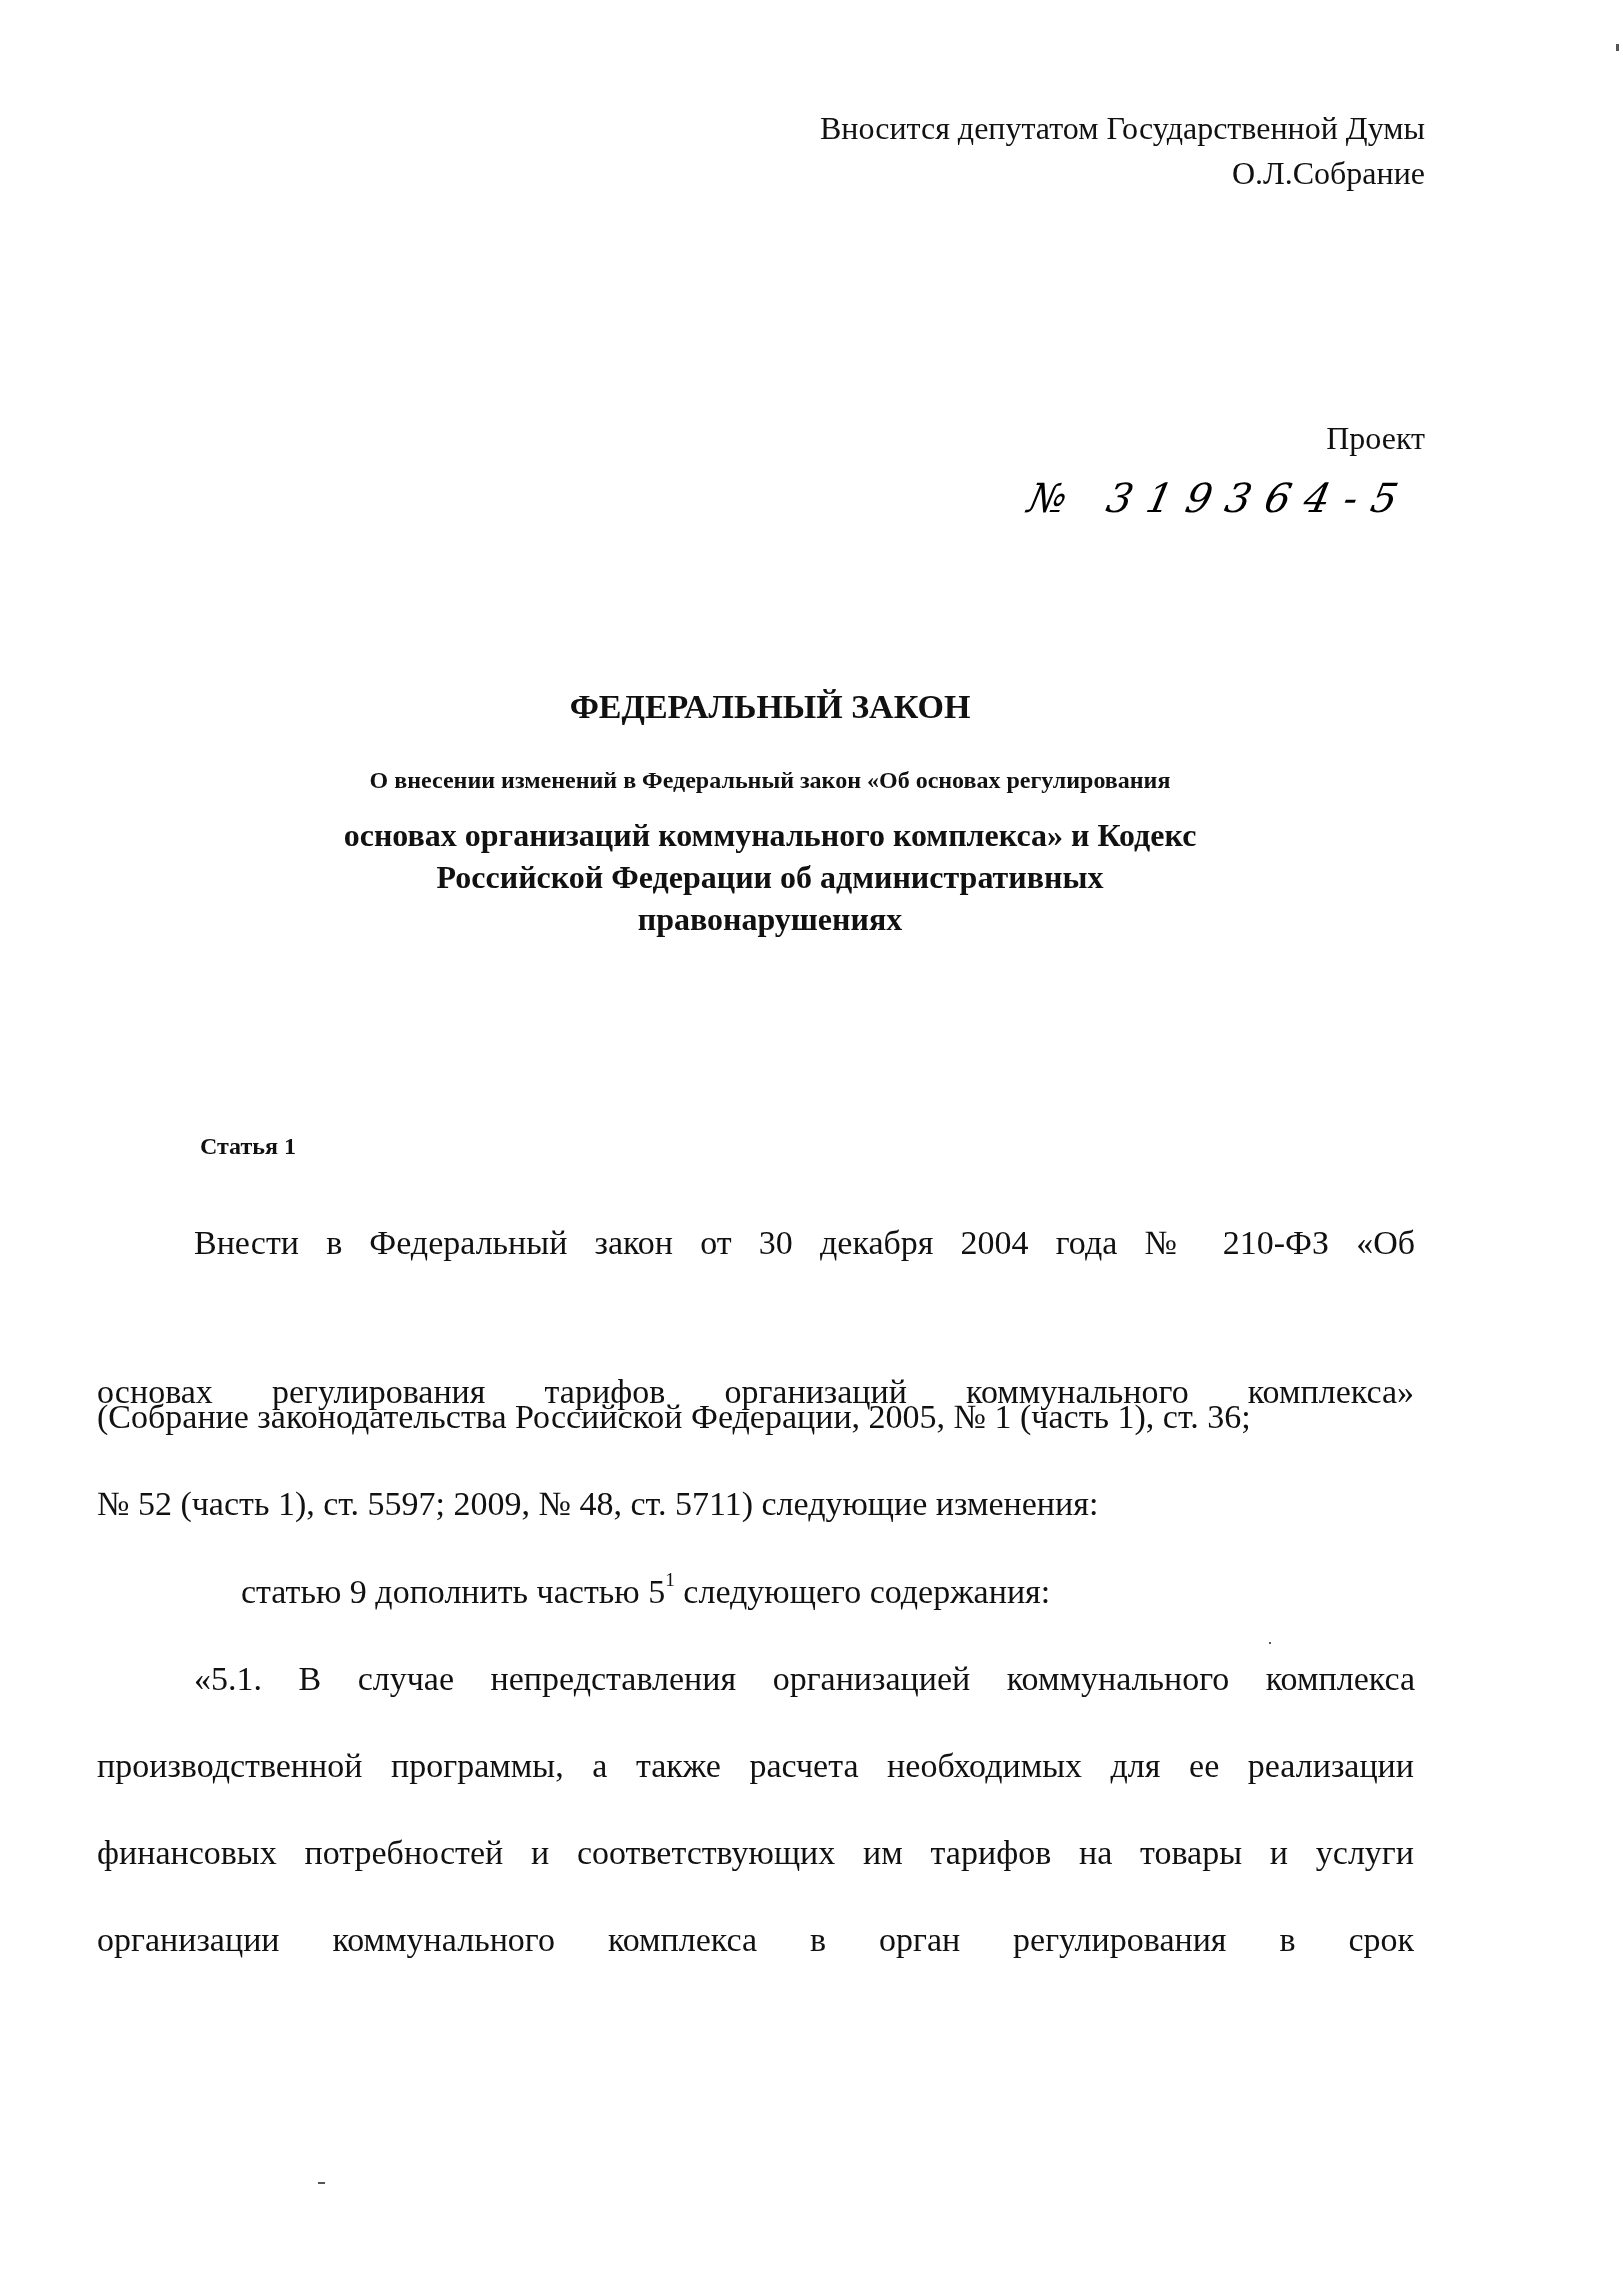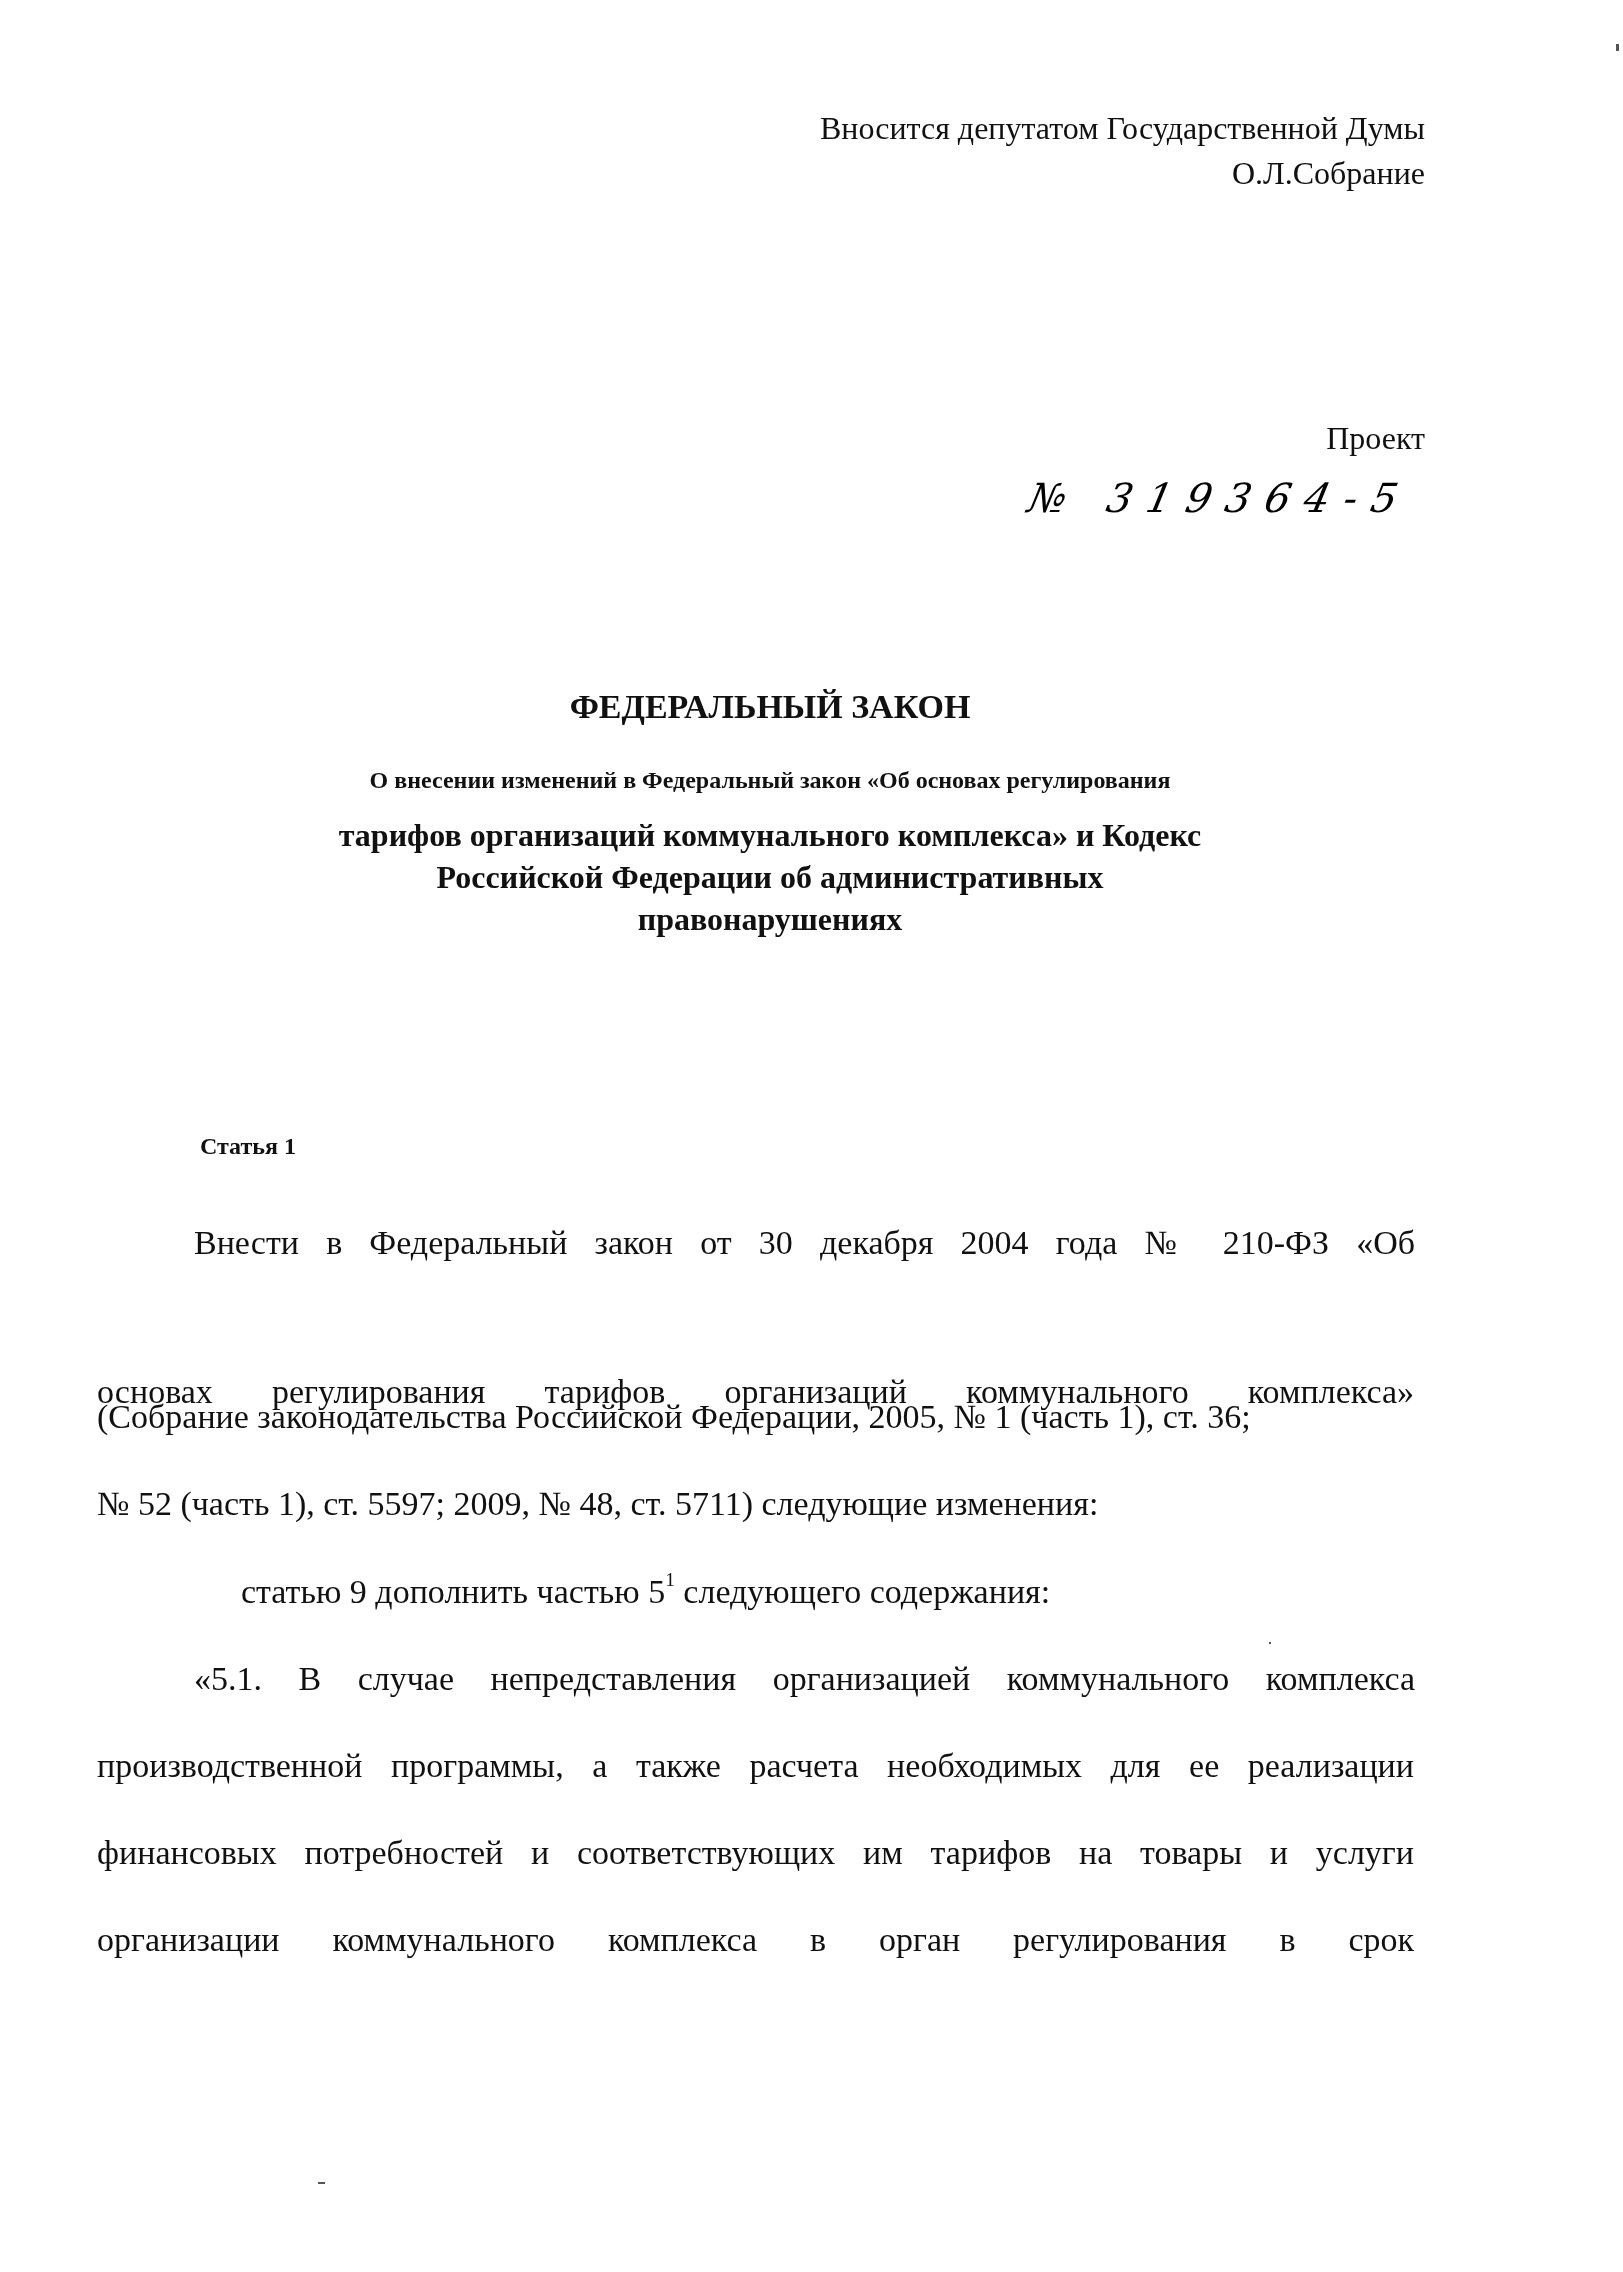--- a/index.html
+++ b/index.html
@@ -23,21 +23,21 @@
 
   <div class="abs hdr" style="top:110px;">Вносится депутатом Государственной Думы</div>
   <div class="abs hdr" style="top:155px;">О.Л.Собрание</div>
 
   <div class="abs hdr" style="top:420px;">Проект</div>
   <div class="abs hand">№ 319364-5</div>
 
   <div class="abs center bold" style="top:688px; font-size:34px;">ФЕДЕРАЛЬНЫЙ ЗАКОН</div>
 
   <div class="abs center bold" style="top:767px; font-size:24px;">О внесении изменений в Федеральный закон «Об основах регулирования</div>
-  <div class="abs center bold" style="top:817px; font-size:32px;">тарифов организаций коммунального комплекса» и Кодекс</div>
+  <div class="abs center bold" style="top:817px; font-size:32px;">основах организаций коммунального комплекса» и Кодекс</div>
   <div class="abs center bold" style="top:859px; font-size:32px;">Российской Федерации об административных</div>
   <div class="abs center bold" style="top:901px; font-size:32px;">правонарушениях</div>
 
   <div class="abs bold" style="left:200px; top:1133px; font-size:24px;">Статья 1</div>
 
   <div class="abs body-line justify indent" style="top:1224px;">Внести в Федеральный закон от 30 декабря 2004 года № 210-ФЗ «Об</div>
   <div class="abs body-line justify" style="top:1373px;">основах регулирования тарифов организаций коммунального комплекса»</div>
   <div class="abs body-line" style="top:1398px;">(Собрание законодательства Российской Федерации, 2005, № 1 (часть 1), ст. 36;</div>
   <div class="abs body-line" style="top:1485px;">№ 52 (часть 1), ст. 5597; 2009, № 48, ст. 5711) следующие изменения:</div>
 

